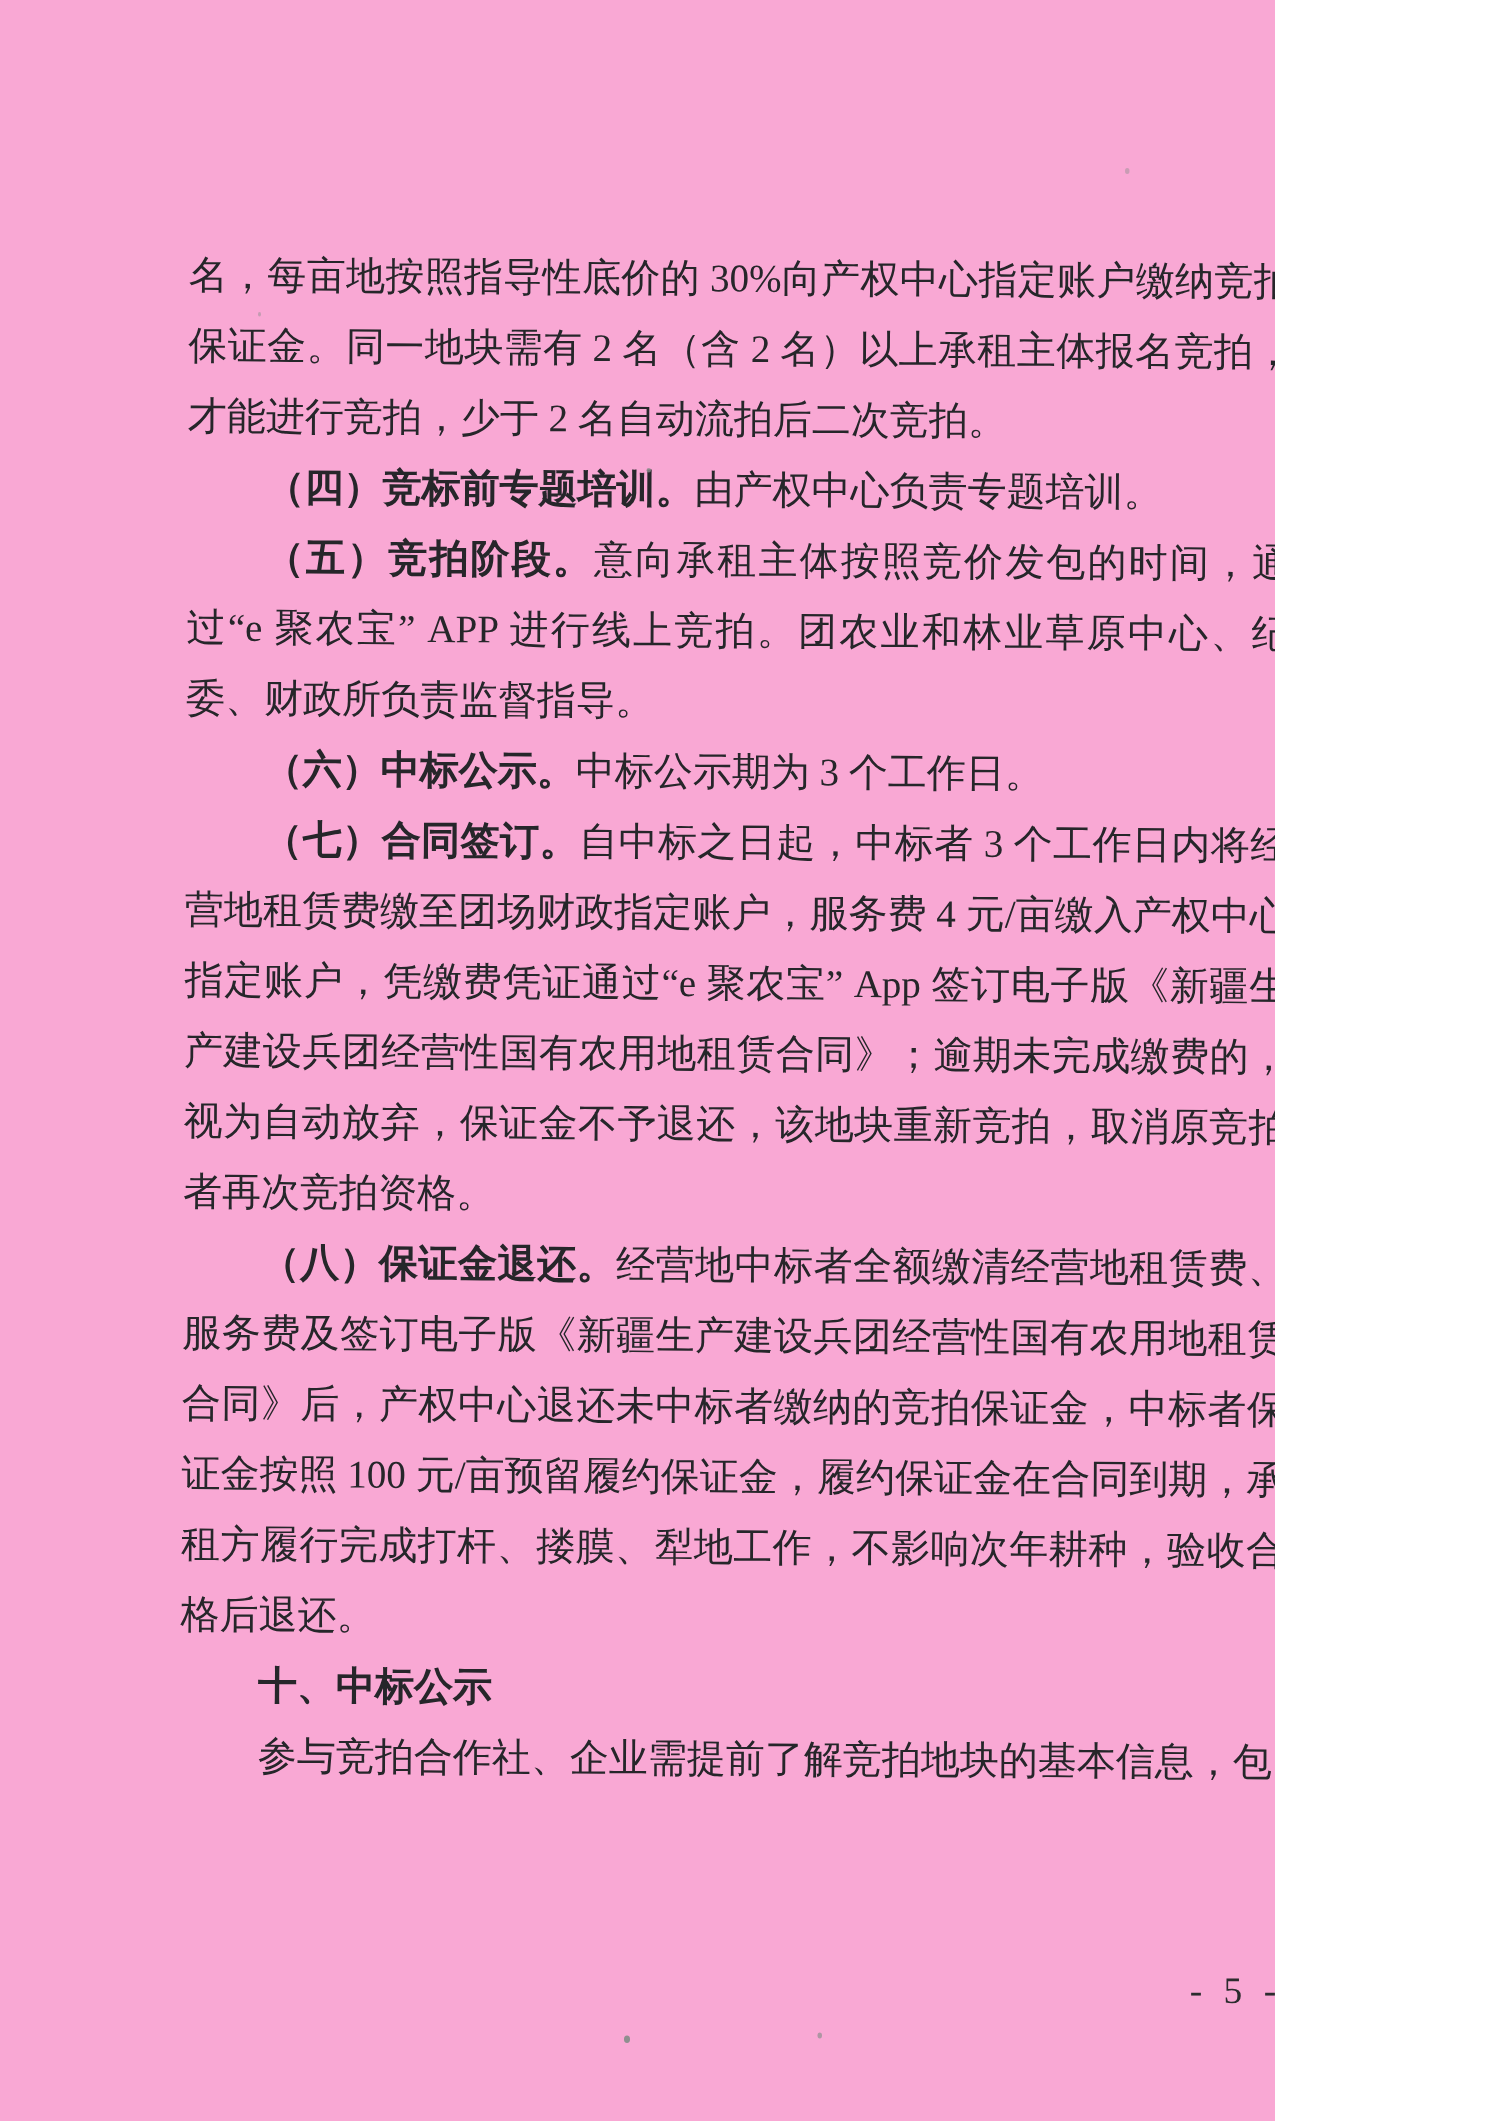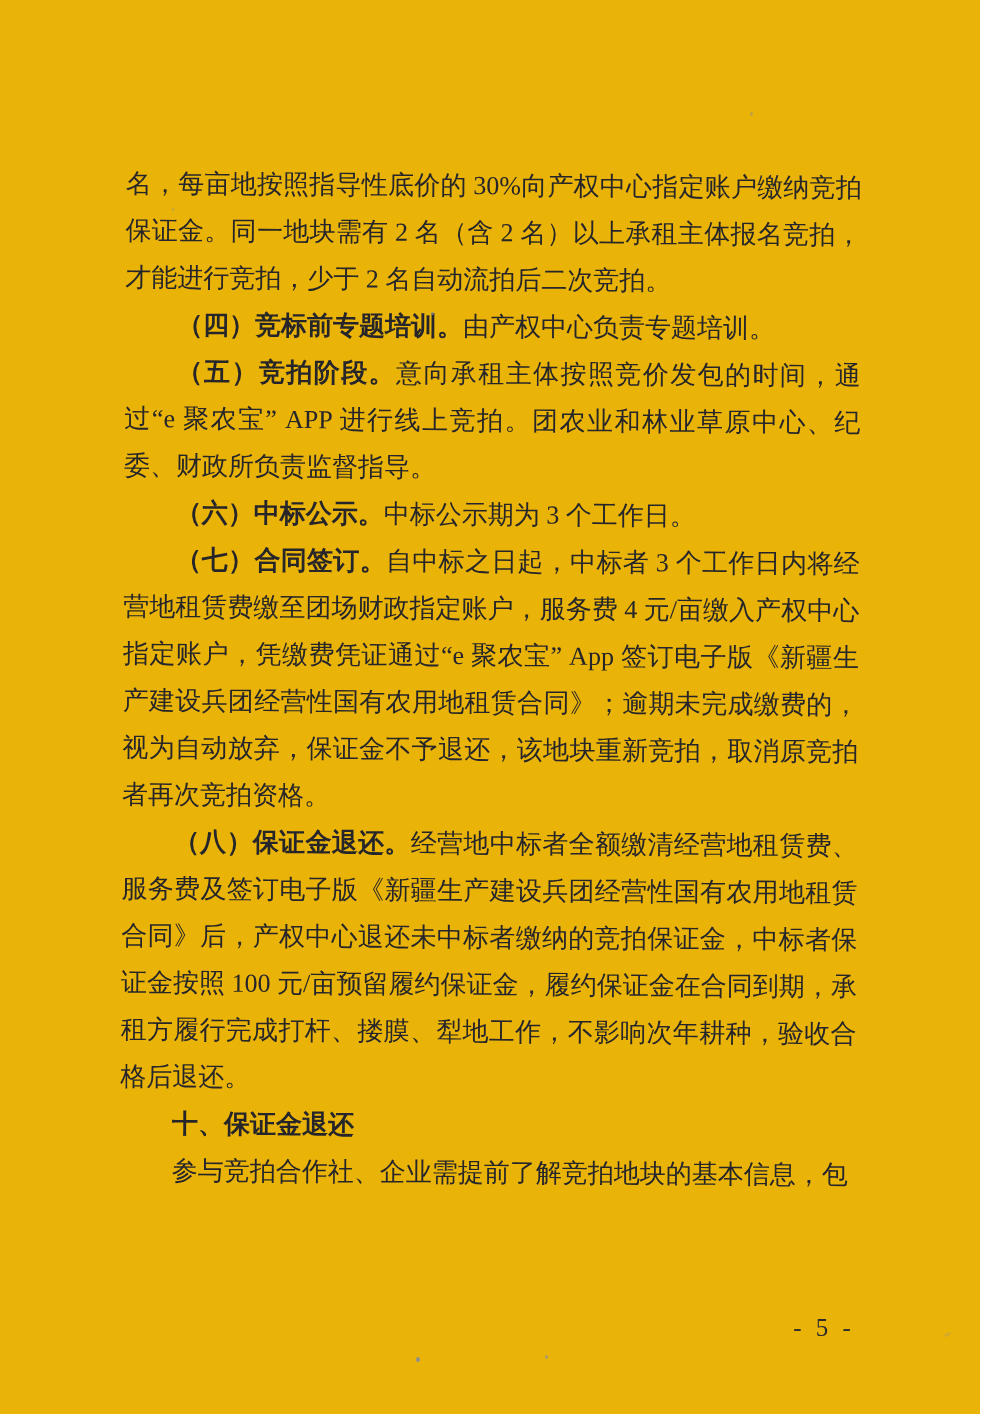--- a/index.html
+++ b/index.html
@@ -2,23 +2,23 @@
 <html><head>
 <meta charset="utf-8">
 <style>
   html, body {
     margin: 0;
     padding: 0;
     background: #ffffff;
   }
   .page {
     position: relative;
-    width: 980px;
+    width: 850px;
     height: 1414px;
-    background: #eab308;
+    background: #f9a8d4;
     overflow: hidden;
     font-family: "Liberation Serif", serif;
   }
   .doc-body {
     position: absolute;
     left: 126px;
     top: 160px;
     width: 736px;
     color: #26262a;
     font-size: 26px;
@@ -70,21 +70,21 @@
 <body>
 
 <div class="page">
   <div class="doc-body" id="doc-body">
       <p class="para"><span class="txt">名，每亩地按照指导性底价的 30%向产权中心指定账户缴纳竞拍保证金。同一地块需有 2 名（含 2 名）以上承租主体报名竞拍，才能进行竞拍，少于 2 名自动流拍后二次竞拍。</span></p>
       <p class="para indent"><span class="head">（四）竞标前专题培训。</span><span class="txt">由产权中心负责专题培训。</span></p>
       <p class="para indent"><span class="head">（五）竞拍阶段。</span><span class="txt">意向承租主体按照竞价发包的时间，通过“e 聚农宝” APP 进行线上竞拍。团农业和林业草原中心、纪委、财政所负责监督指导。</span></p>
       <p class="para indent"><span class="head">（六）中标公示。</span><span class="txt">中标公示期为 3 个工作日。</span></p>
       <p class="para indent"><span class="head">（七）合同签订。</span><span class="txt">自中标之日起，中标者 3 个工作日内将经营地租赁费缴至团场财政指定账户，服务费 4 元/亩缴入产权中心指定账户，凭缴费凭证通过“e 聚农宝” App 签订电子版《新疆生产建设兵团经营性国有农用地租赁合同》；逾期未完成缴费的，视为自动放弃，保证金不予退还，该地块重新竞拍，取消原竞拍者再次竞拍资格。</span></p>
       <p class="para indent"><span class="head">（八）保证金退还。</span><span class="txt">经营地中标者全额缴清经营地租赁费、服务费及签订电子版《新疆生产建设兵团经营性国有农用地租赁合同》后，产权中心退还未中标者缴纳的竞拍保证金，中标者保证金按照 100 元/亩预留履约保证金，履约保证金在合同到期，承租方履行完成打杆、搂膜、犁地工作，不影响次年耕种，验收合格后退还。</span></p>
-      <p class="para indent"><span class="head">十、保证金退还</span></p>
+      <p class="para indent"><span class="head">十、中标公示</span></p>
       <p class="para indent"><span class="txt">参与竞拍合作社、企业需提前了解竞拍地块的基本信息，包</span></p>
     </div>
   <div class="page-number">- 5 -</div>
   <div class="speck s1"></div>
   <div class="speck s2"></div>
   <div class="speck s3"></div>
   <div class="speck s4"></div>
   <div class="speck s5"></div>
   <div class="speck s6"></div>
 </div>

